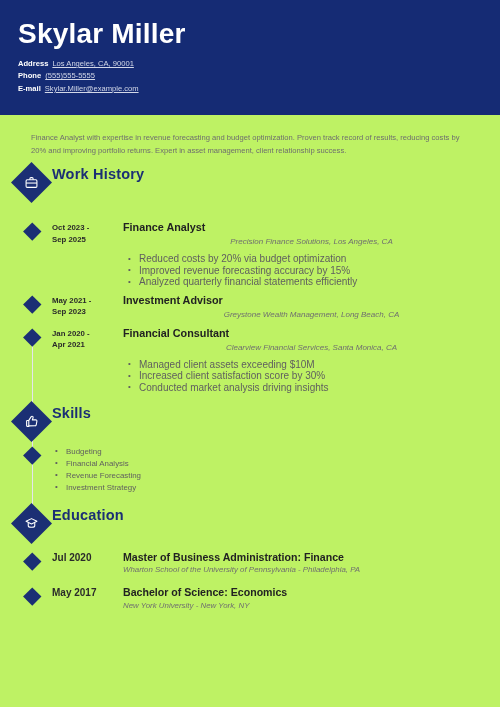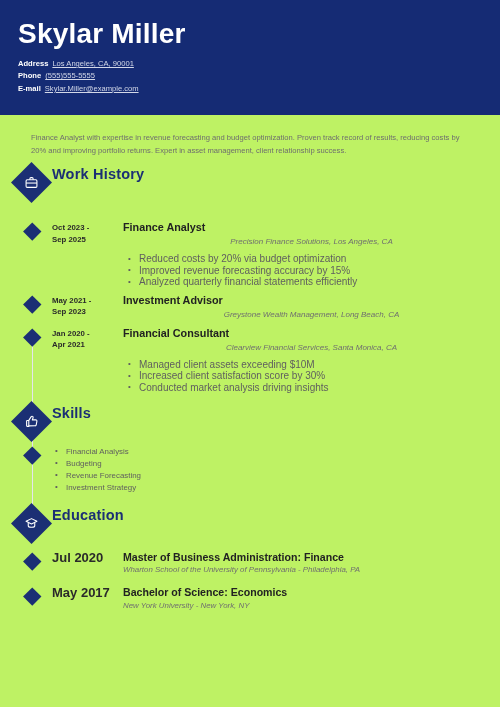--- a/index.html
+++ b/index.html
@@ -170,21 +170,21 @@
   .edu-school {
     font-size: 7.9px;
     font-style: italic;
     color: #6f6f6f;
     line-height: 12px;
     margin-top: 0.5px;
   }
   .edu-date {
     width: 63px;
     flex: 0 0 63px;
-    font-size: 13px;
+    font-size: 10px;
     font-weight: bold;
     color: #2a2a2a;
     line-height: 11.5px;
     padding-top: 2px;
   }
   .mt-work { margin-top: 20px; }
   .mt-skills { margin-top: 11px; }
   .mt-edu { margin-top: 13px; }
 </style>
 </head>
@@ -277,22 +277,22 @@
           <svg width="13" height="13" viewBox="0 0 24 24" fill="none" stroke="#ffffff" stroke-width="2" stroke-linejoin="round">
             <path d="M7 10v11H4a1 1 0 0 1-1-1v-9a1 1 0 0 1 1-1h3z"></path>
             <path d="M7 10l4.5-7a2 2 0 0 1 3.4 2L13.5 9H20a2 2 0 0 1 2 2.3l-1.3 7A2 2 0 0 1 18.7 20H7"></path>
           </svg>
         </div>
         <div class="section-title">Skills</div>
       </div>
       <div class="skills-block">
         <div class="diamond-sm"></div>
         <ul class="skills-list">
+          <li>Budgeting</li>
           <li>Financial Analysis</li>
-          <li>Budgeting</li>
           <li>Revenue Forecasting</li>
           <li>Investment Strategy</li>
         </ul>
       </div>
     </div>
 
     <div class="section mt-edu">
       <div class="section-head">
         <div class="diamond-lg">
           <svg width="13" height="13" viewBox="0 0 24 24" fill="none" stroke="#ffffff" stroke-width="2" stroke-linejoin="round">

